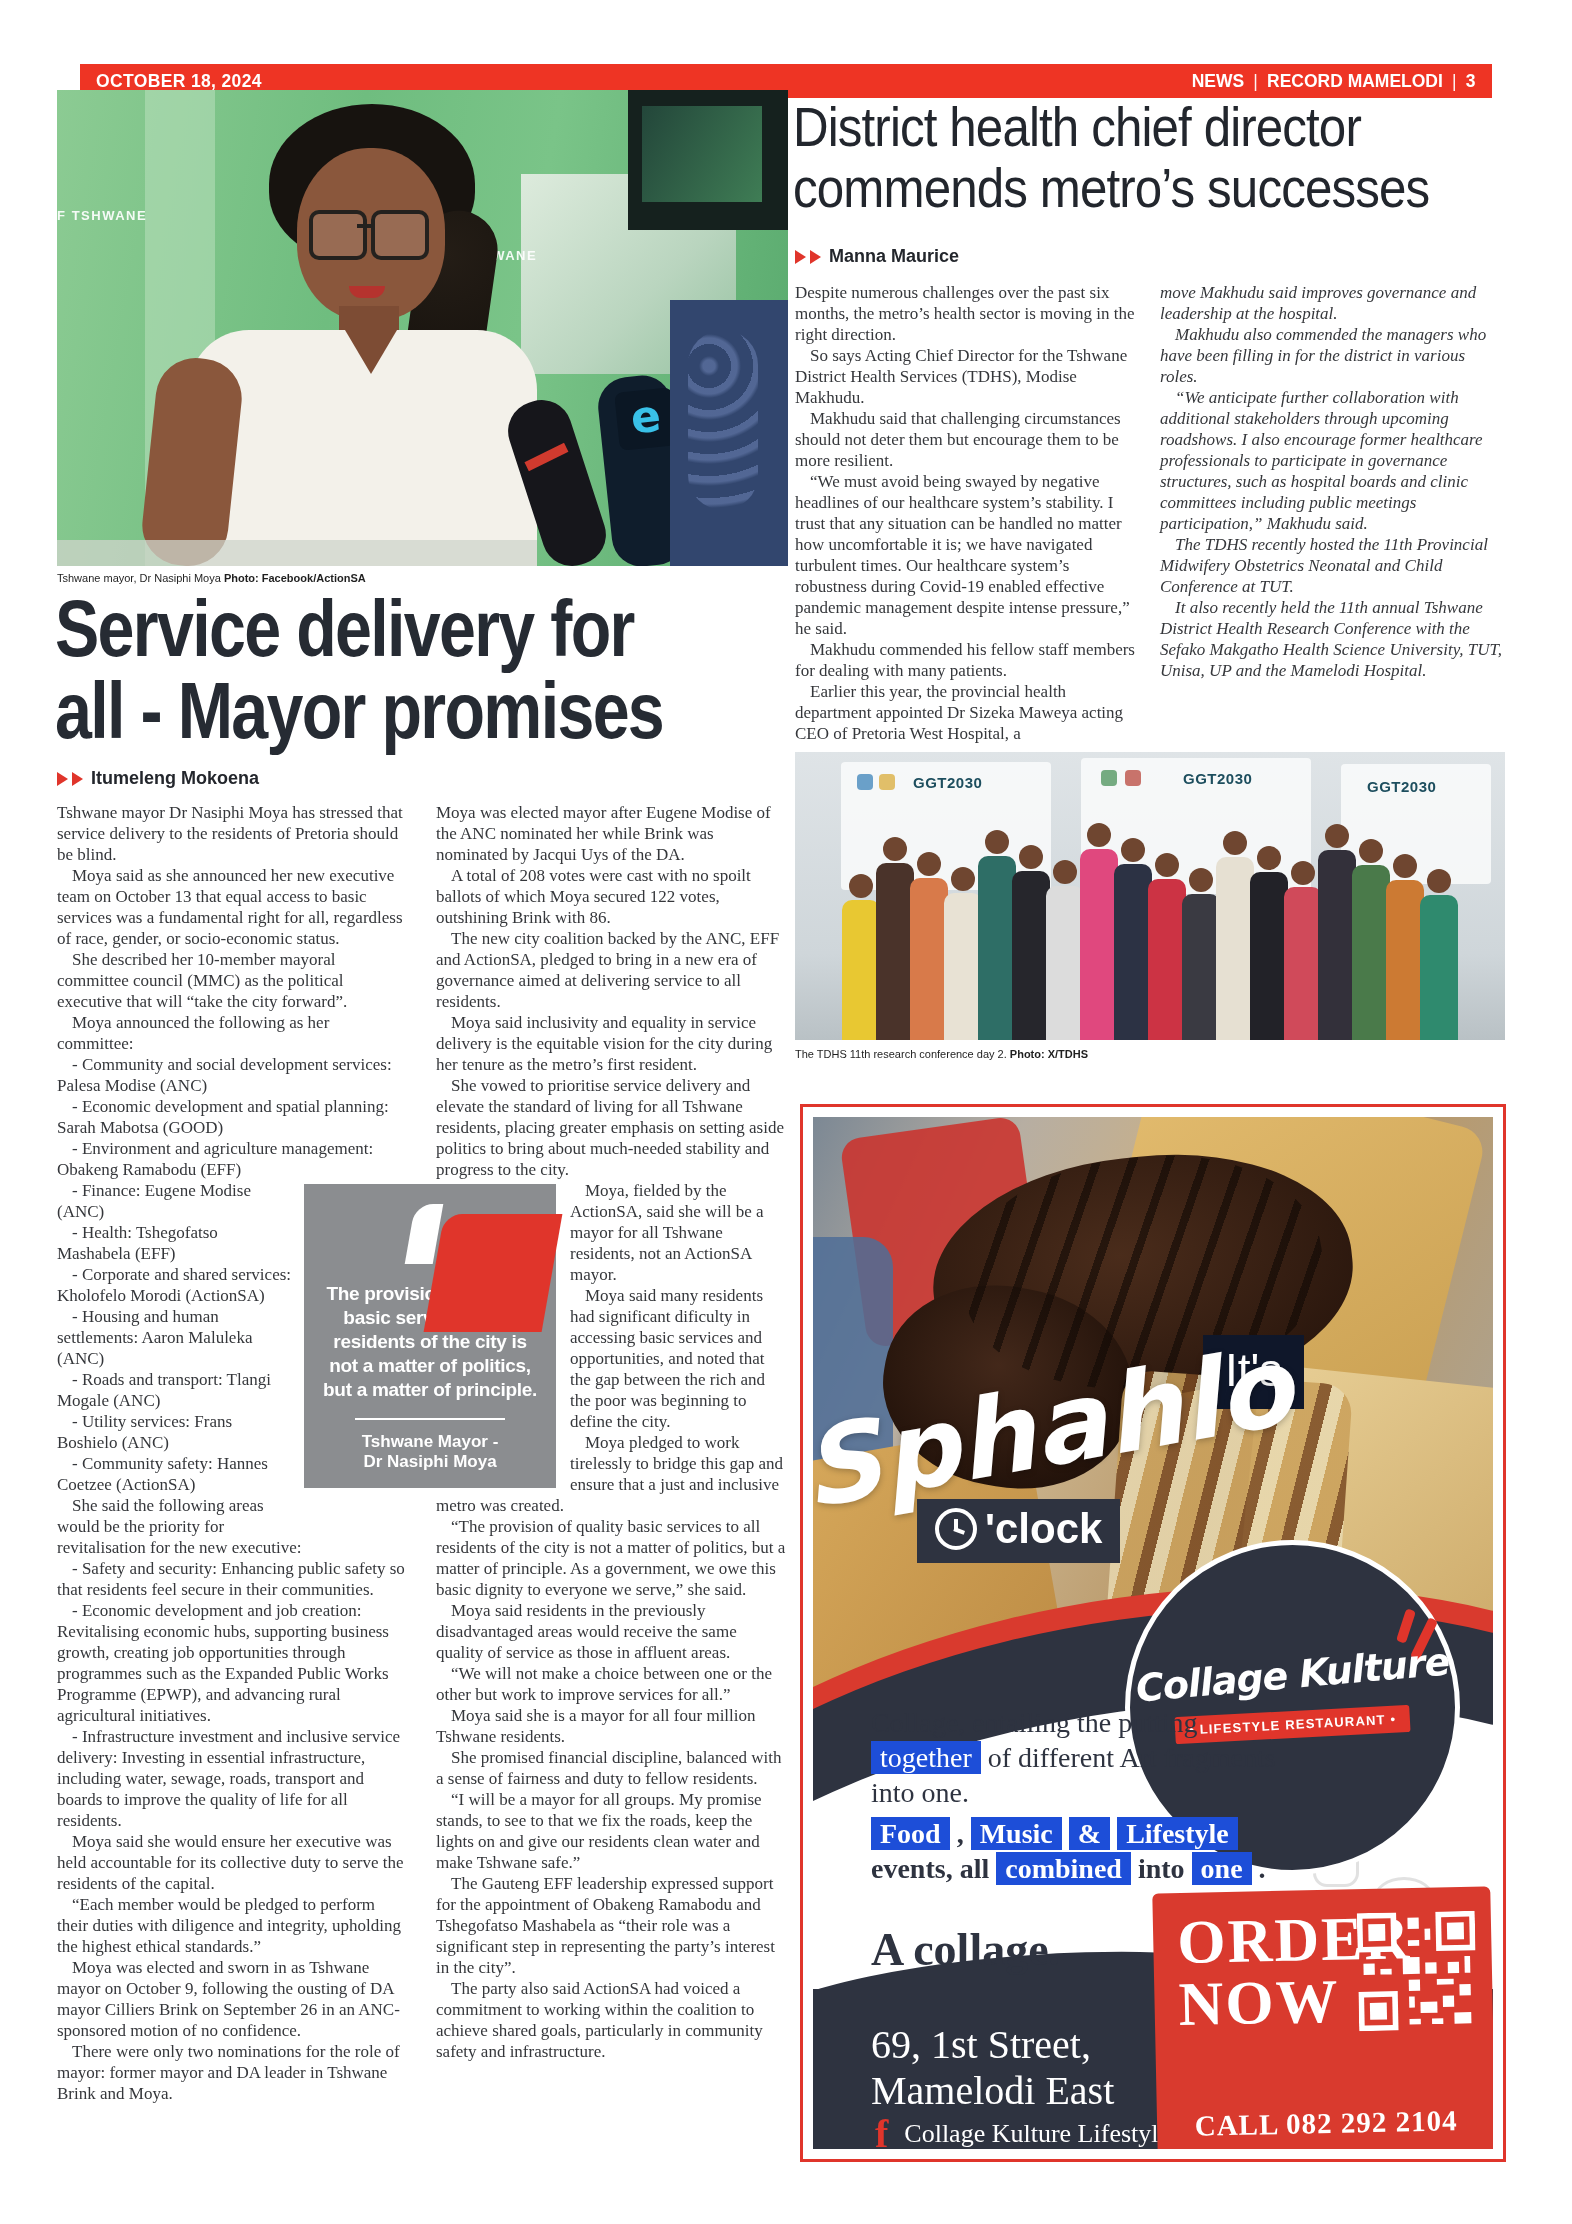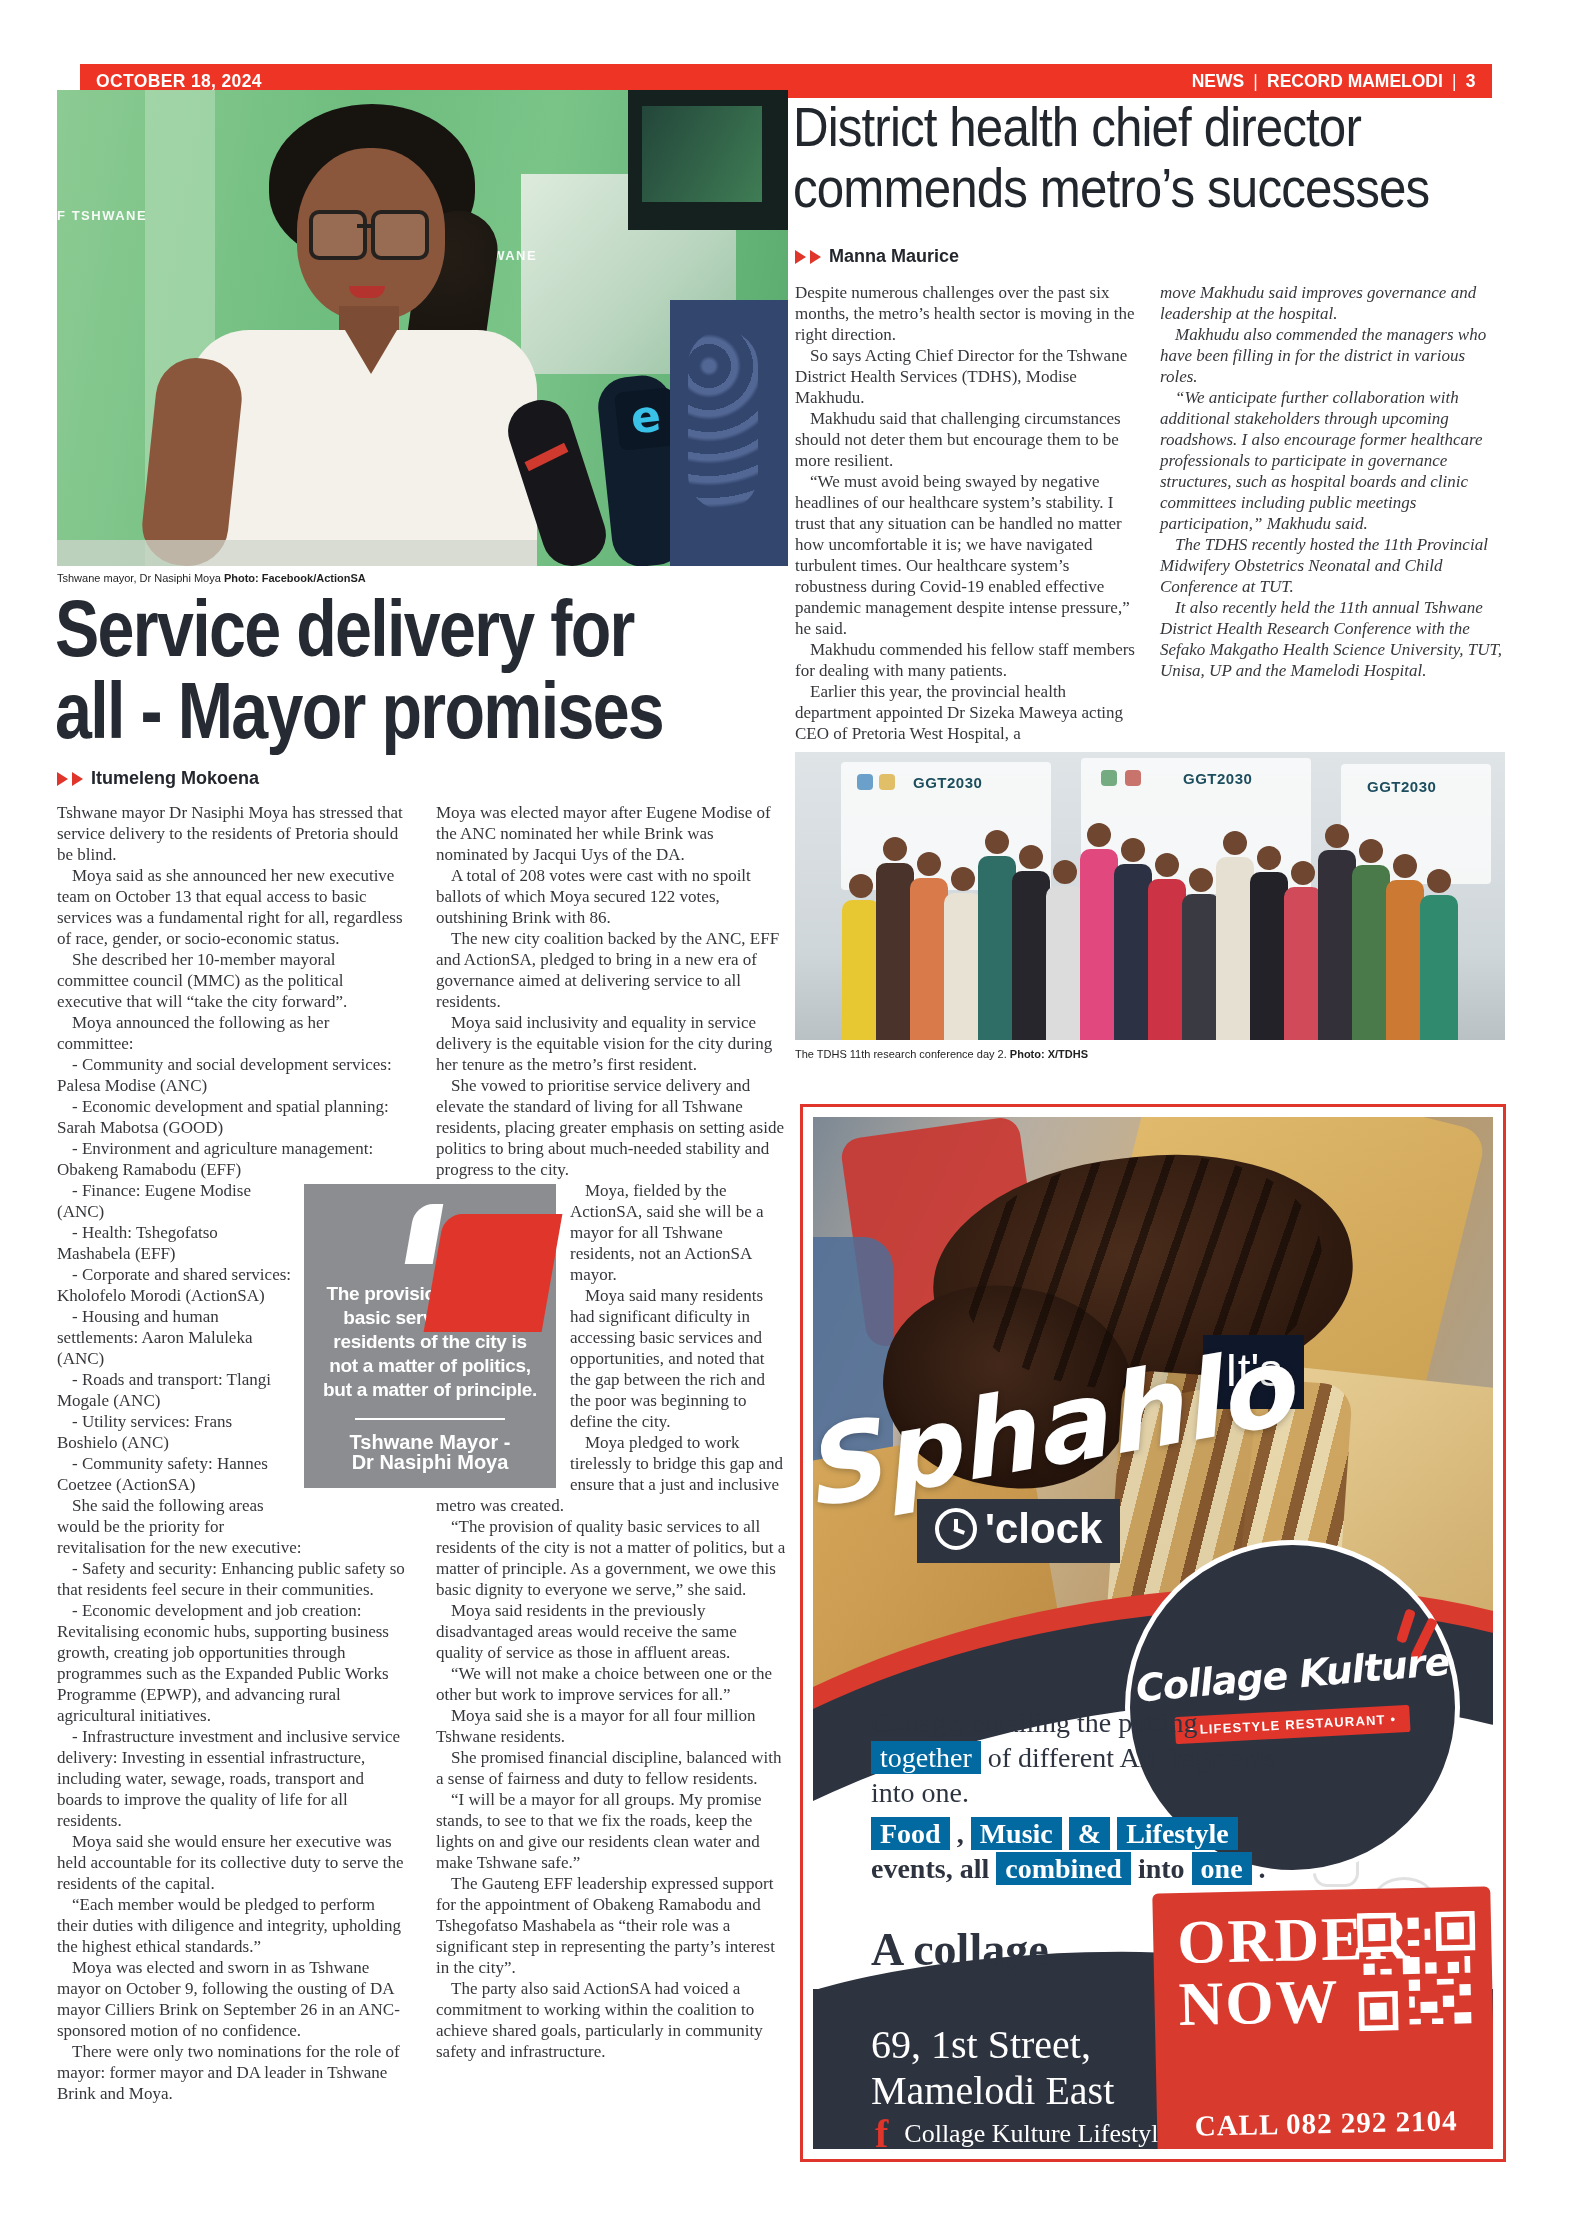--- a/index.html
+++ b/index.html
@@ -74,21 +74,21 @@
 
   
   .quote-box{float:left;width:252px;margin:4px 14px 6px -132px;background:#8b8d90;color:#fff;text-align:center;
     padding:18px 14px 16px;box-sizing:border-box;font-family:"Liberation Sans",sans-serif;}
   .q-icon{position:relative;height:74px;margin-bottom:6px;}
   .q-shape{position:absolute;width:28px;height:60px;border-radius:18px 0 0 0;transform:skewX(-10deg);}
   .q-shape.qw{left:92px;top:2px;background:#fff;}
   .q-shape.qr{left:116px;top:12px;background:#e0352b;}
   .q-text{font-size:19px;line-height:24px;font-weight:bold;letter-spacing:-.3px;}
   .q-div{width:150px;height:2px;background:#fff;margin:16px auto 12px;}
-  .q-attr{font-weight:bold;font-size:20px;line-height:20px;}
+  .q-attr{font-weight:bold;font-size:17px;line-height:20px;}
 
   
   .sec-headline{position:absolute;left:793px;top:96px;color:#22262d;}
   .sec-headline .hl-line{font-size:56px;line-height:61px;font-weight:normal;letter-spacing:-1px;transform:scaleX(.88);transform-origin:left top;white-space:nowrap;}
 
   
   .photo2{position:absolute;left:795px;top:752px;width:710px;height:288px;overflow:hidden;
     background:linear-gradient(#dfe4e7 0%,#cfd6da 70%,#b9c1c5 100%);}
   .banner{position:absolute;background:rgba(250,251,252,.85);border-radius:4px;}
   .banner.b1{left:46px;top:10px;width:210px;height:128px;}
@@ -136,21 +136,21 @@
   .brand-circle{position:absolute;left:312px;top:423px;width:335px;height:335px;border-radius:50%;background:#2e3340;border:5px solid #fff;
     box-sizing:border-box;z-index:6;text-align:center;}
   .brand-script{margin-top:108px;color:#fff;font-family:"DejaVu Sans",sans-serif;font-style:italic;font-weight:bold;font-size:38px;
     transform:rotate(-5deg);letter-spacing:-1px;}
   .brand-apos{position:absolute;right:44px;top:64px;width:10px;height:34px;background:#e0352b;transform:rotate(18deg);border-radius:4px;}
   .brand-apos.a2{right:26px;top:72px;height:44px;transform:rotate(26deg);}
   .brand-label{display:inline-block;margin-top:14px;background:#e0352b;color:#fff;font-weight:bold;font-size:13px;letter-spacing:1.2px;
     padding:6px 14px;border-radius:3px;transform:rotate(-3deg);}
   .ad-copy{position:absolute;left:58px;top:588px;width:430px;font-family:"Liberation Serif",serif;font-size:28px;line-height:35px;color:#2e3340;z-index:7;}
   .ad-copy .line2{font-weight:bold;margin-top:6px;}
-  .ad-copy .hl{background:#0369a1;color:#fff;padding:1px 9px;}
+  .ad-copy .hl{background:#1d4ed8;color:#fff;padding:1px 9px;}
   .a-collage{position:absolute;left:58px;top:806px;font-family:"Liberation Serif",serif;font-weight:bold;font-size:46px;color:#2e3340;z-index:8;}
   .doodle{position:absolute;border:3px solid #d9d9d9;opacity:.8;border-radius:6px;z-index:4;}
   .dd1{left:500px;top:700px;width:40px;height:64px;border-radius:8px 8px 14px 14px;}
   .dd2{left:560px;top:760px;width:56px;height:40px;border-radius:50% 50% 10px 10px;}
   .dd3{left:455px;top:640px;width:34px;height:50px;transform:rotate(14deg);}
   .doodle.dk{border-color:rgba(255,255,255,.18);}
   .dd4{left:250px;top:950px;width:44px;height:60px;}
   .dd5{left:600px;top:1000px;width:50px;height:40px;border-radius:50% 50% 8px 8px;}
   .bottom-wave{position:absolute;left:0;right:0;top:872px;bottom:0;background:#2e3340;z-index:6;}
   .wave-cap{position:absolute;left:-70px;top:838px;width:580px;height:120px;background:#2e3340;border-radius:50%;transform:rotate(-4deg);z-index:6;}

